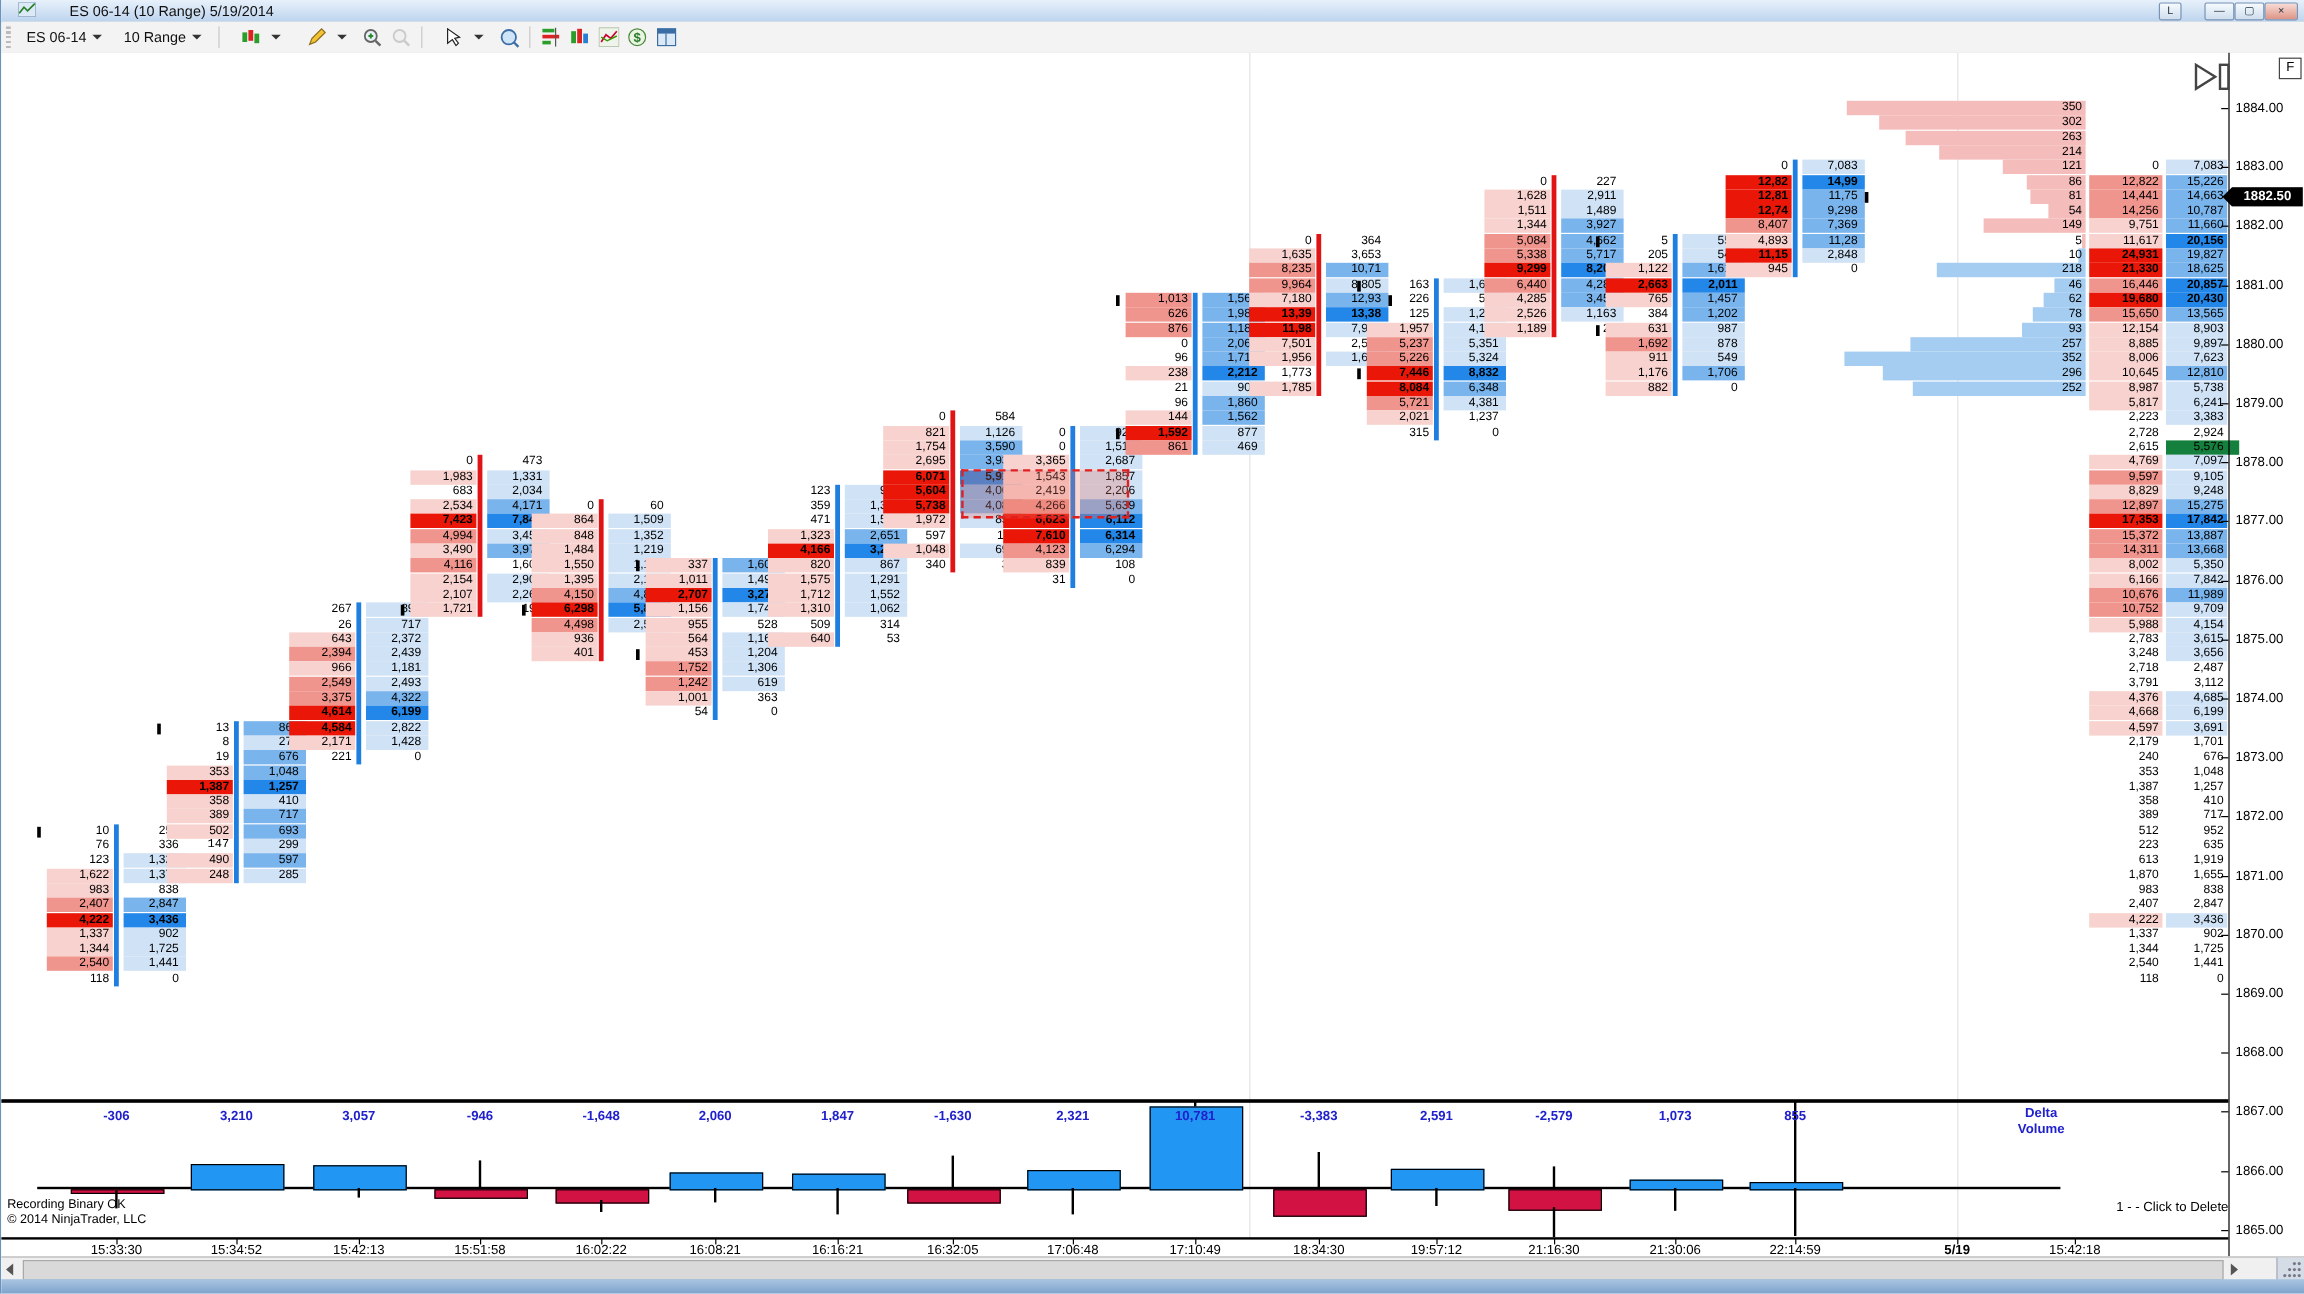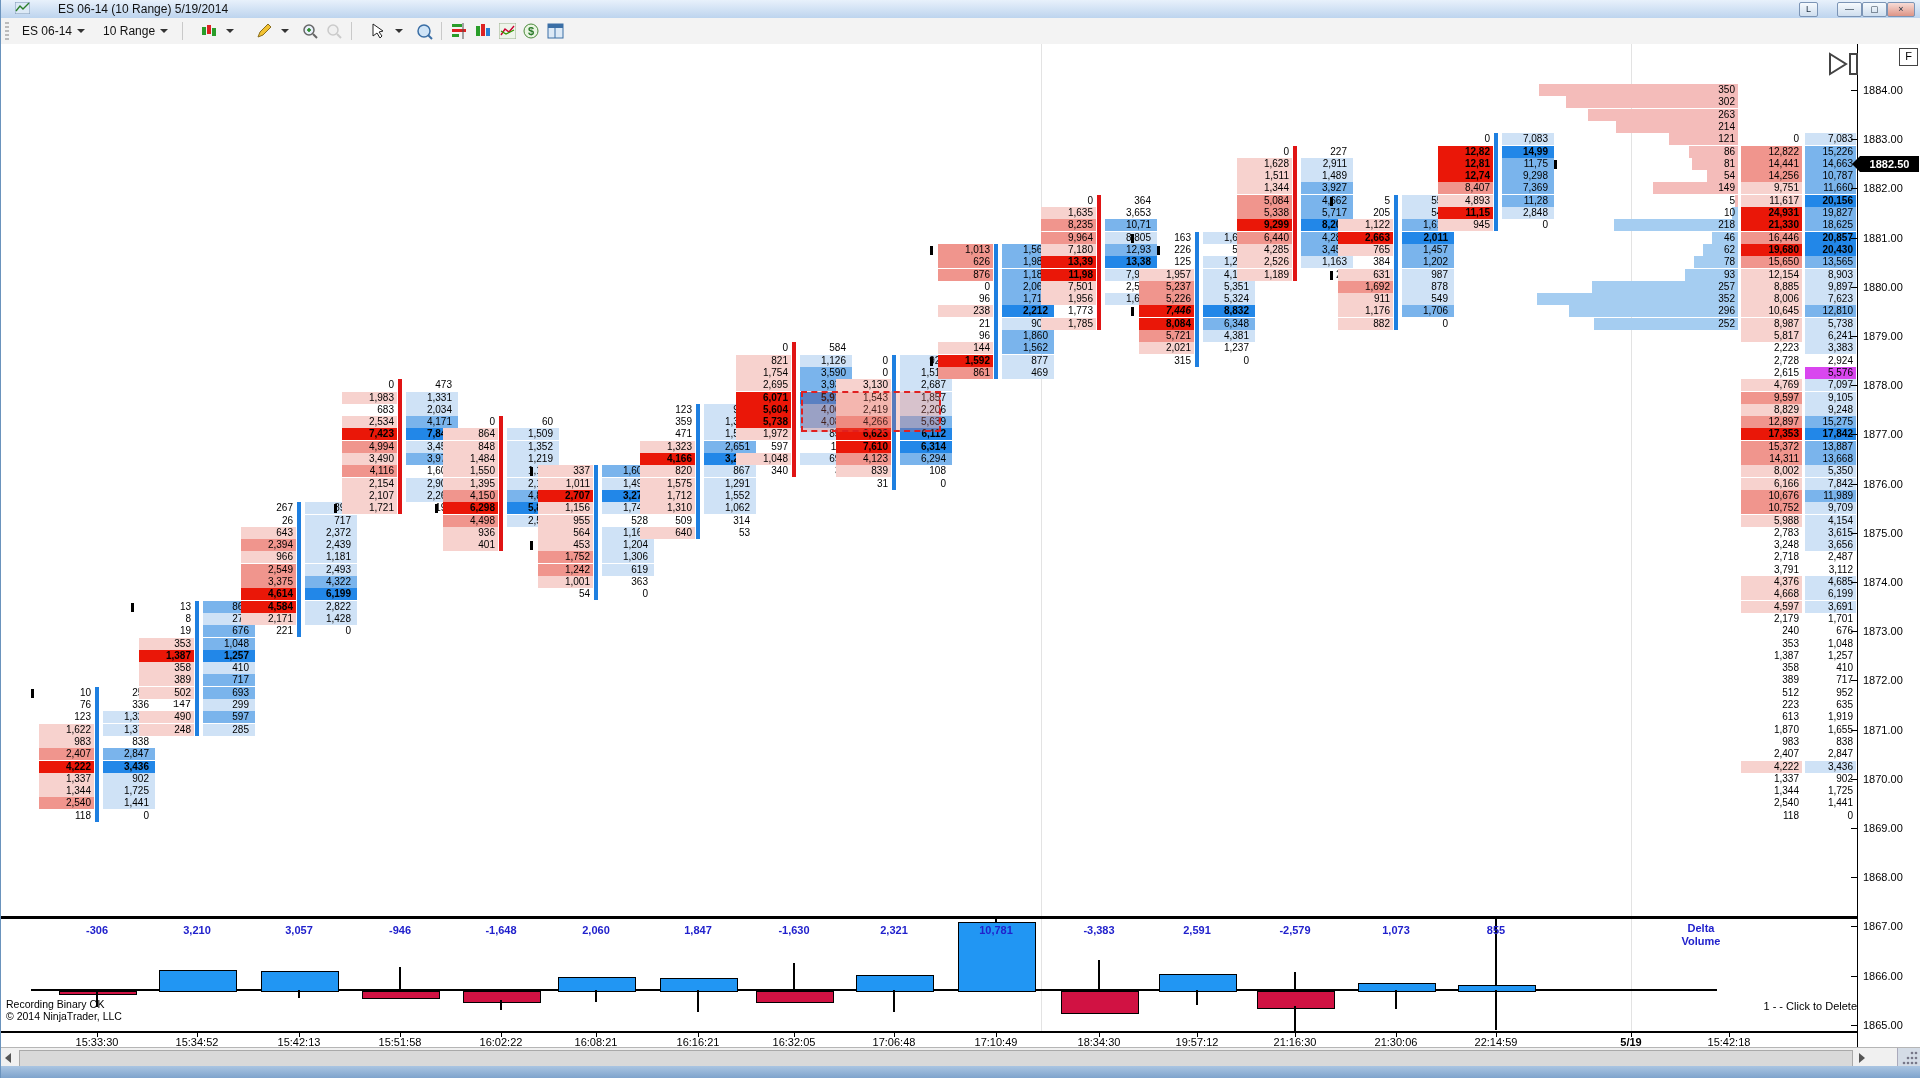--- a/index.html
+++ b/index.html
@@ -390,21 +390,21 @@
       <div class="cell" style="left: 735px; top: 409px; width: 52px; background: rgb(247, 210, 206); padding-right: 3px; position: absolute;">1,048</div>
       <div class="cell" style="left: 799px; top: 409px; width: 46px; background: rgb(207, 226, 246); padding-right: 6px; position: absolute;">697</div>
       <div class="cell" style="left: 735px; top: 421.3px; width: 52px; background: transparent; padding-right: 3px; position: absolute;">340</div>
       <div class="cell" style="left: 799px; top: 421.3px; width: 46px; background: transparent; padding-right: 6px; position: absolute;">39</div>
       <div style="left: 851px; top: 423.3px; width: 3px; height: 9px; background: rgb(0, 0, 0); position: absolute;"></div>
       <div style="left: 891px; top: 310.6px; width: 4px; height: 135px; background: rgb(30, 127, 224); position: absolute;"></div>
       <div class="cell" style="left: 835px; top: 310.6px; width: 52px; background: transparent; padding-right: 3px; position: absolute;">0</div>
       <div class="cell" style="left: 899px; top: 310.6px; width: 46px; background: rgb(207, 226, 246); padding-right: 6px; position: absolute;">921</div>
       <div class="cell" style="left: 835px; top: 322.9px; width: 52px; background: transparent; padding-right: 3px; position: absolute;">0</div>
       <div class="cell" style="left: 899px; top: 322.9px; width: 46px; background: rgb(207, 226, 246); padding-right: 6px; position: absolute;">1,517</div>
-      <div class="cell" style="left: 835px; top: 335.2px; width: 52px; background: rgb(247, 210, 206); padding-right: 3px; position: absolute;">3,130</div>
+      <div class="cell" style="left: 835px; top: 335.2px; width: 52px; background: rgb(247, 210, 206); padding-right: 3px; position: absolute;">3,365</div>
       <div class="cell" style="left: 899px; top: 335.2px; width: 46px; background: rgb(207, 226, 246); padding-right: 6px; position: absolute;">2,687</div>
       <div class="cell" style="left: 835px; top: 347.5px; width: 52px; background: rgb(247, 210, 206); padding-right: 3px; position: absolute;">1,543</div>
       <div class="cell" style="left: 899px; top: 347.5px; width: 46px; background: rgb(207, 226, 246); padding-right: 6px; position: absolute;">1,857</div>
       <div class="cell" style="left: 835px; top: 359.8px; width: 52px; background: rgb(247, 210, 206); padding-right: 3px; position: absolute;">2,419</div>
       <div class="cell" style="left: 899px; top: 359.8px; width: 46px; background: rgb(207, 226, 246); padding-right: 6px; position: absolute;">2,206</div>
       <div class="cell" style="left: 835px; top: 372.1px; width: 52px; background: rgb(240, 149, 141); padding-right: 3px; position: absolute;">4,266</div>
       <div class="cell" style="left: 899px; top: 372.1px; width: 46px; background: rgb(122, 180, 236); padding-right: 6px; position: absolute;">5,639</div>
       <div class="cell b" style="left: 835px; top: 384.4px; width: 52px; background: rgb(234, 23, 8); padding-right: 3px; position: absolute;">6,623</div>
       <div class="cell b" style="left: 899px; top: 384.4px; width: 46px; background: rgb(34, 135, 232); padding-right: 6px; position: absolute;">6,112</div>
       <div class="cell b" style="left: 835px; top: 396.7px; width: 52px; background: rgb(234, 23, 8); padding-right: 3px; position: absolute;">7,610</div>
@@ -472,21 +472,21 @@
       <div class="cell" style="left: 1138px; top: 199.9px; width: 52px; background: transparent; padding-right: 3px; position: absolute;">226</div>
       <div class="cell" style="left: 1202px; top: 199.9px; width: 46px; background: transparent; padding-right: 6px; position: absolute;">567</div>
       <div class="cell" style="left: 1138px; top: 212.2px; width: 52px; background: transparent; padding-right: 3px; position: absolute;">125</div>
       <div class="cell" style="left: 1202px; top: 212.2px; width: 46px; background: rgb(207, 226, 246); padding-right: 6px; position: absolute;">1,299</div>
       <div class="cell" style="left: 1138px; top: 224.5px; width: 52px; background: rgb(247, 210, 206); padding-right: 3px; position: absolute;">1,957</div>
       <div class="cell" style="left: 1202px; top: 224.5px; width: 46px; background: rgb(207, 226, 246); padding-right: 6px; position: absolute;">4,137</div>
       <div class="cell" style="left: 1138px; top: 236.8px; width: 52px; background: rgb(240, 149, 141); padding-right: 3px; position: absolute;">5,237</div>
       <div class="cell" style="left: 1202px; top: 236.8px; width: 46px; background: rgb(207, 226, 246); padding-right: 6px; position: absolute;">5,351</div>
       <div class="cell" style="left: 1138px; top: 249.1px; width: 52px; background: rgb(240, 149, 141); padding-right: 3px; position: absolute;">5,226</div>
       <div class="cell" style="left: 1202px; top: 249.1px; width: 46px; background: rgb(207, 226, 246); padding-right: 6px; position: absolute;">5,324</div>
-      <div class="cell b" style="left: 1138px; top: 261.4px; width: 52px; background: rgb(234, 23, 8); padding-right: 3px; position: absolute; font-style: italic;">7,446</div>
+      <div class="cell b" style="left: 1138px; top: 261.4px; width: 52px; background: rgb(234, 23, 8); padding-right: 3px; position: absolute;">7,446</div>
       <div class="cell b" style="left: 1202px; top: 261.4px; width: 46px; background: rgb(34, 135, 232); padding-right: 6px; position: absolute;">8,832</div>
       <div class="cell b" style="left: 1138px; top: 273.7px; width: 52px; background: rgb(234, 23, 8); padding-right: 3px; position: absolute;">8,084</div>
       <div class="cell" style="left: 1202px; top: 273.7px; width: 46px; background: rgb(122, 180, 236); padding-right: 6px; position: absolute;">6,348</div>
       <div class="cell" style="left: 1138px; top: 286px; width: 52px; background: rgb(240, 149, 141); padding-right: 3px; position: absolute;">5,721</div>
       <div class="cell" style="left: 1202px; top: 286px; width: 46px; background: rgb(207, 226, 246); padding-right: 6px; position: absolute;">4,381</div>
       <div class="cell" style="left: 1138px; top: 298.3px; width: 52px; background: rgb(247, 210, 206); padding-right: 3px; position: absolute;">2,021</div>
       <div class="cell" style="left: 1202px; top: 298.3px; width: 46px; background: transparent; padding-right: 6px; position: absolute;">1,237</div>
       <div class="cell" style="left: 1138px; top: 310.6px; width: 52px; background: transparent; padding-right: 3px; position: absolute;">315</div>
       <div class="cell" style="left: 1202px; top: 310.6px; width: 46px; background: transparent; padding-right: 6px; position: absolute;">0</div>
       <div style="left: 1130px; top: 189.6px; width: 3px; height: 9px; background: rgb(0, 0, 0); position: absolute;"></div>
@@ -590,21 +590,21 @@
       <div class="cell" style="left: 1804px; top: 261.4px; width: 48px; background: rgb(122, 180, 236); padding-right: 3px; position: absolute;">12,810</div>
       <div class="cell" style="left: 1740px; top: 273.7px; width: 58px; background: rgb(247, 210, 206); padding-right: 3px; position: absolute;">8,987</div>
       <div class="cell" style="left: 1804px; top: 273.7px; width: 48px; background: rgb(207, 226, 246); padding-right: 3px; position: absolute;">5,738</div>
       <div class="cell" style="left: 1740px; top: 286px; width: 58px; background: rgb(247, 210, 206); padding-right: 3px; position: absolute;">5,817</div>
       <div class="cell" style="left: 1804px; top: 286px; width: 48px; background: rgb(207, 226, 246); padding-right: 3px; position: absolute;">6,241</div>
       <div class="cell" style="left: 1740px; top: 298.3px; width: 58px; background: transparent; padding-right: 3px; position: absolute;">2,223</div>
       <div class="cell" style="left: 1804px; top: 298.3px; width: 48px; background: rgb(207, 226, 246); padding-right: 3px; position: absolute;">3,383</div>
       <div class="cell" style="left: 1740px; top: 310.6px; width: 58px; background: transparent; padding-right: 3px; position: absolute;">2,728</div>
       <div class="cell" style="left: 1804px; top: 310.6px; width: 48px; background: transparent; padding-right: 3px; position: absolute;">2,924</div>
       <div class="cell" style="left: 1740px; top: 322.9px; width: 58px; background: transparent; padding-right: 3px; position: absolute;">2,615</div>
-      <div class="cell" style="left: 1804px; top: 322.9px; width: 48px; background: #d946ef; padding-right: 3px; position: absolute;">5,576</div>
+      <div class="cell" style="left: 1804px; top: 322.9px; width: 48px; background: #15803d; padding-right: 13px; position: absolute;">5,576</div>
       <div class="cell" style="left: 1740px; top: 335.2px; width: 58px; background: rgb(247, 210, 206); padding-right: 3px; position: absolute;">4,769</div>
       <div class="cell" style="left: 1804px; top: 335.2px; width: 48px; background: rgb(207, 226, 246); padding-right: 3px; position: absolute;">7,097</div>
       <div class="cell" style="left: 1740px; top: 347.5px; width: 58px; background: rgb(240, 149, 141); padding-right: 3px; position: absolute;">9,597</div>
       <div class="cell" style="left: 1804px; top: 347.5px; width: 48px; background: rgb(207, 226, 246); padding-right: 3px; position: absolute;">9,105</div>
       <div class="cell" style="left: 1740px; top: 359.8px; width: 58px; background: rgb(247, 210, 206); padding-right: 3px; position: absolute;">8,829</div>
       <div class="cell" style="left: 1804px; top: 359.8px; width: 48px; background: rgb(207, 226, 246); padding-right: 3px; position: absolute;">9,248</div>
       <div class="cell" style="left: 1740px; top: 372.1px; width: 58px; background: rgb(240, 149, 141); padding-right: 3px; position: absolute;">12,897</div>
       <div class="cell" style="left: 1804px; top: 372.1px; width: 48px; background: rgb(122, 180, 236); padding-right: 3px; position: absolute;">15,275</div>
       <div class="cell b" style="left: 1740px; top: 384.4px; width: 58px; background: rgb(234, 23, 8); padding-right: 3px; position: absolute;">17,353</div>
       <div class="cell b" style="left: 1804px; top: 384.4px; width: 48px; background: rgb(34, 135, 232); padding-right: 3px; position: absolute;">17,842</div>

